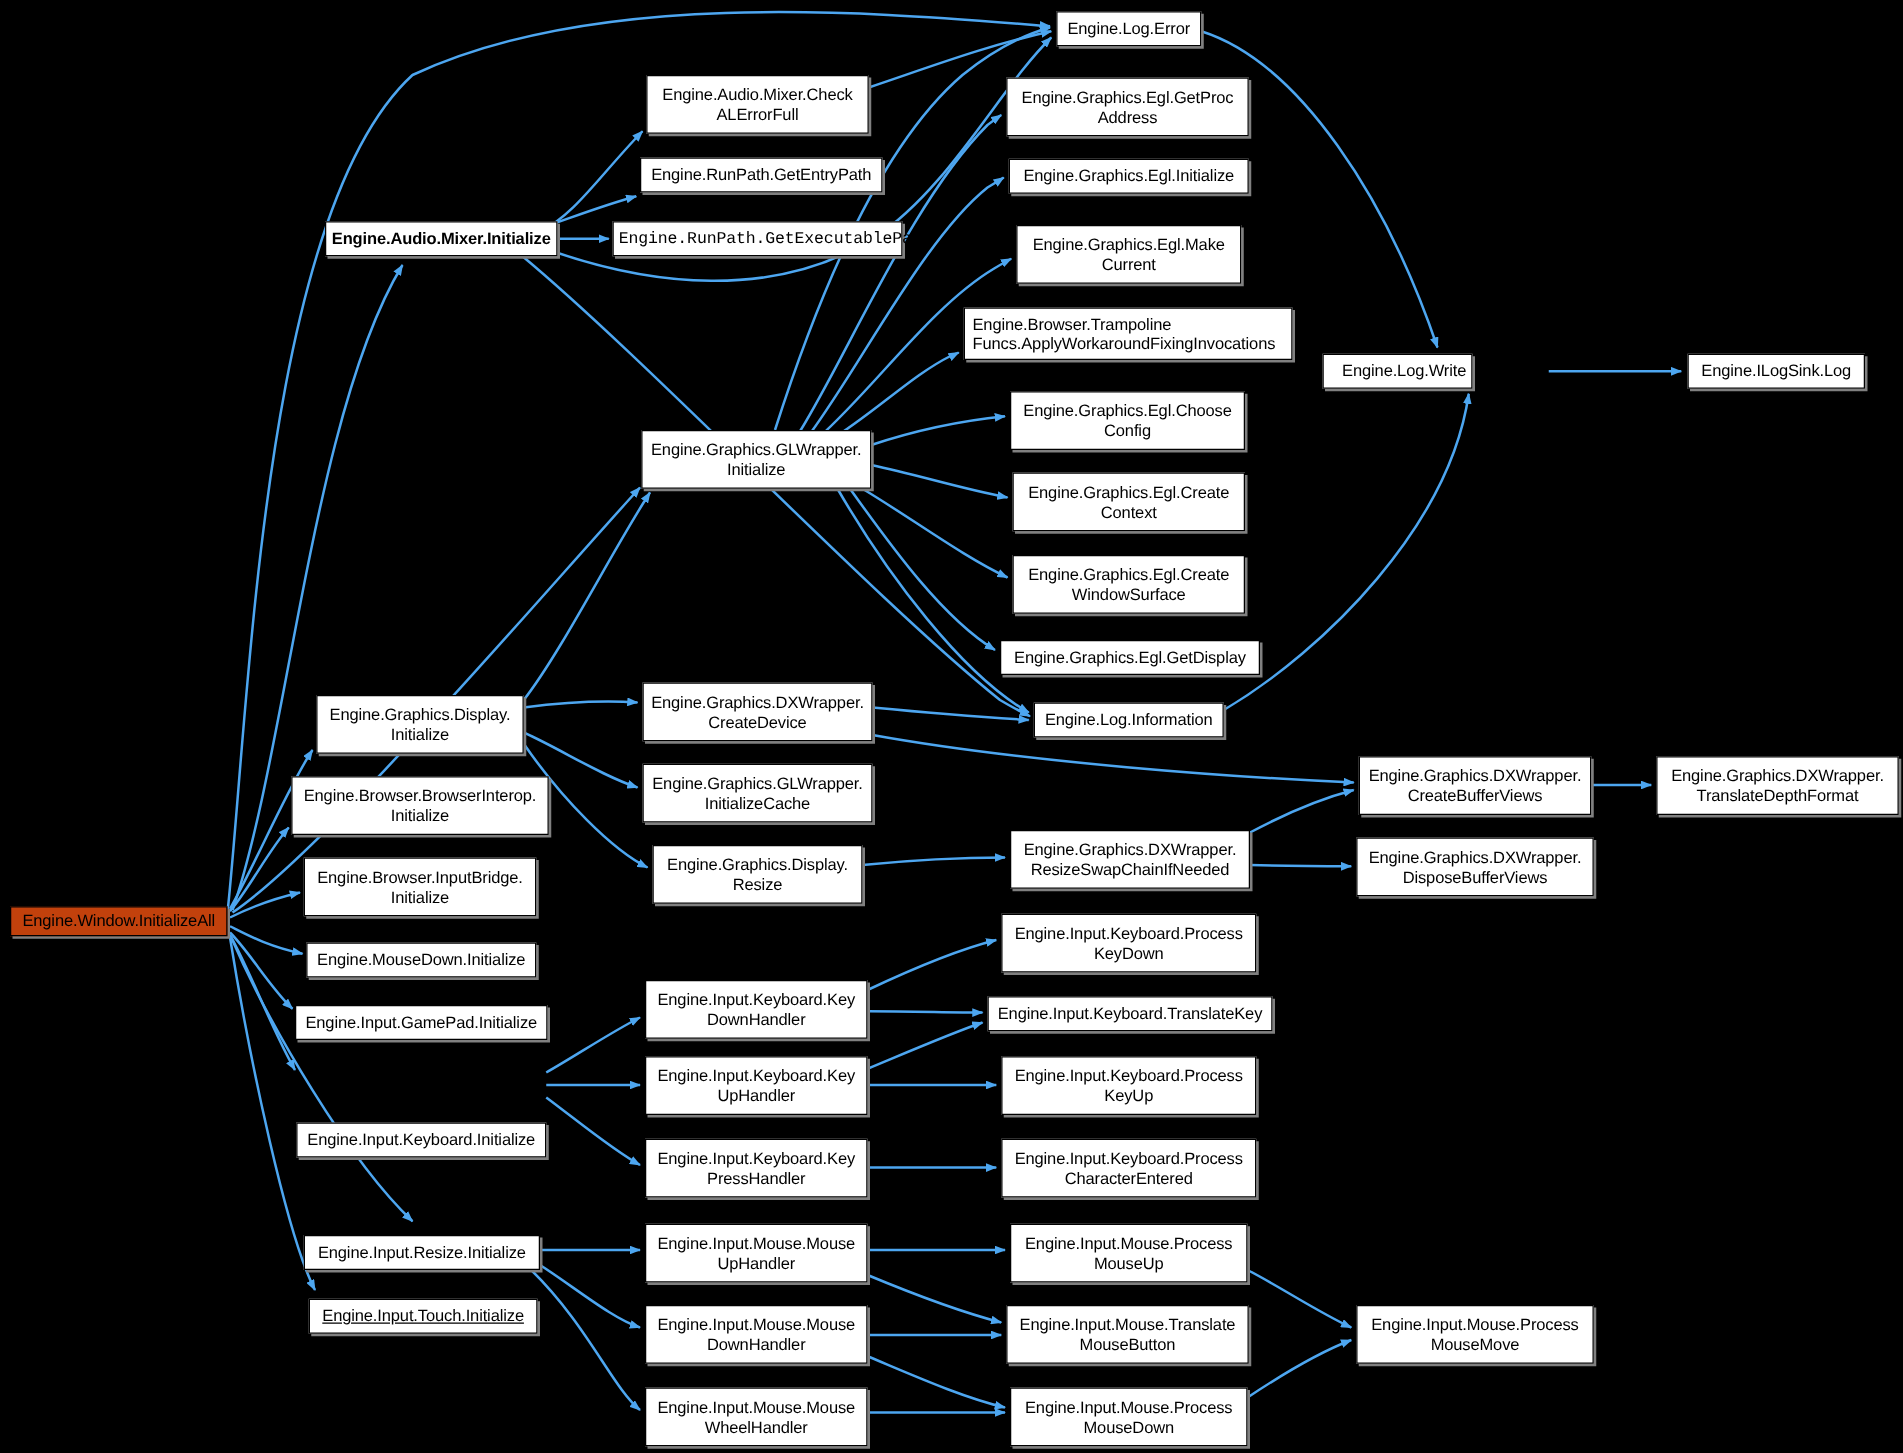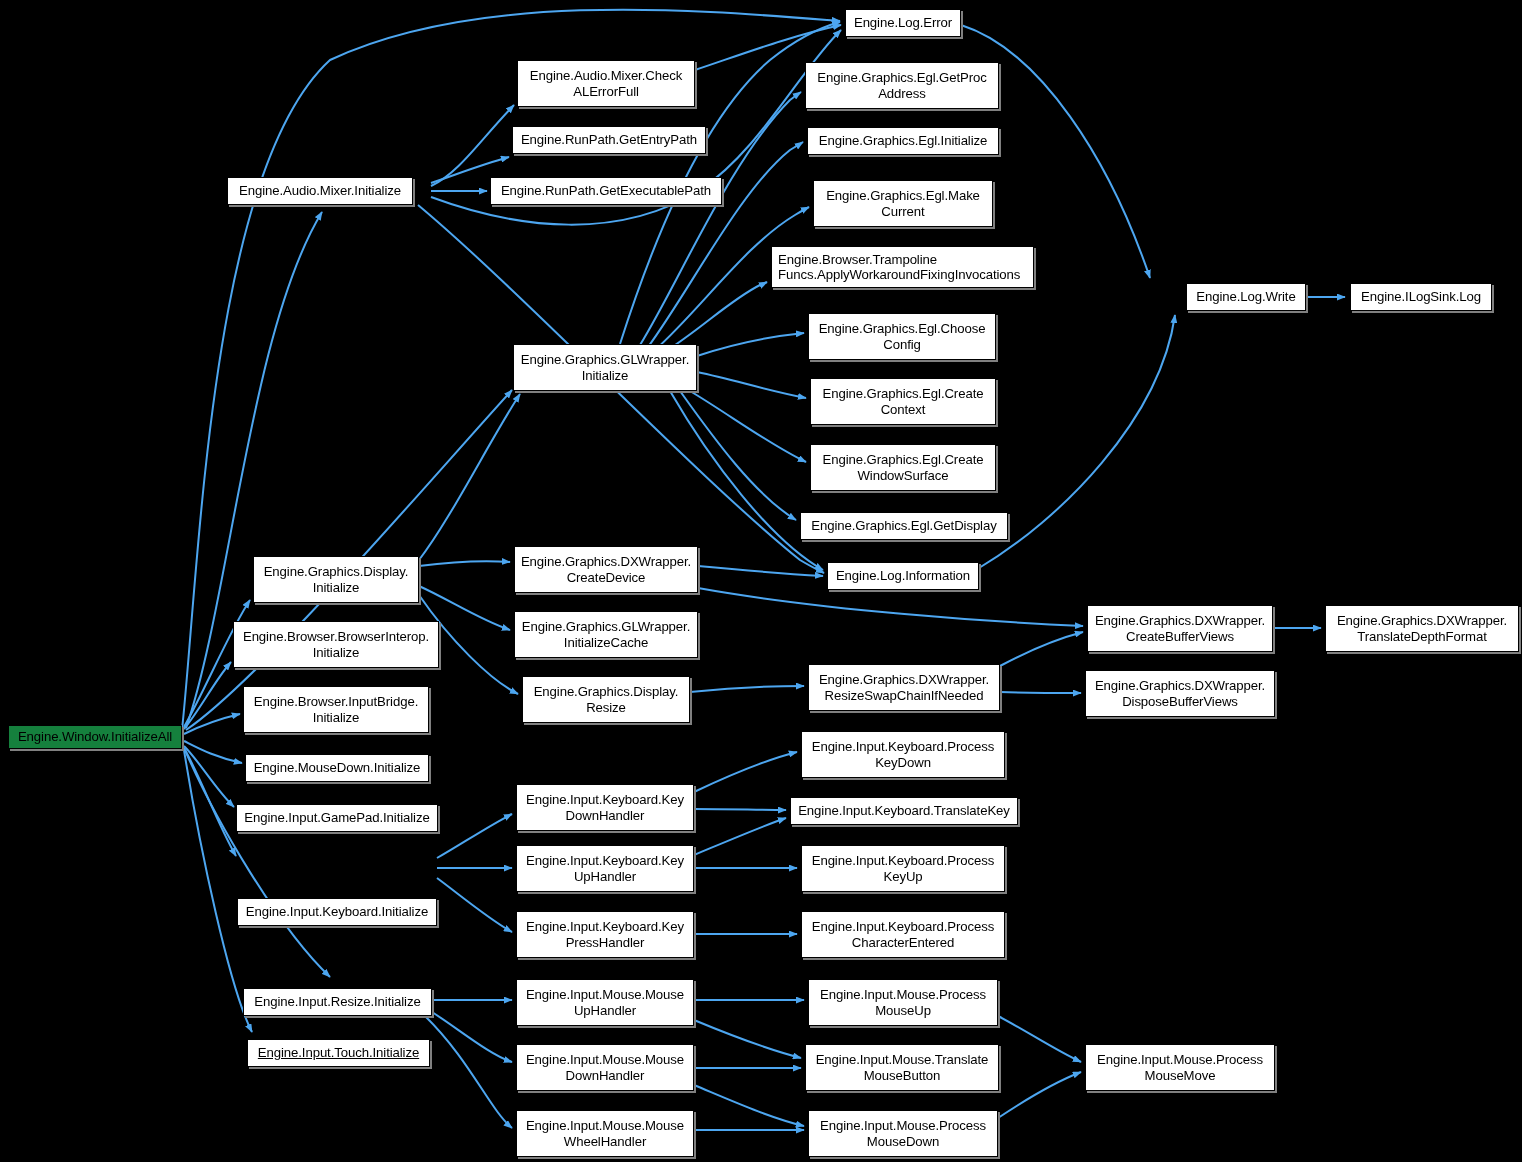--- a/index.html
+++ b/index.html
@@ -32,21 +32,21 @@
     justify-content: center;
     text-align: center;
     color: #000000;
     font-size: 13.2px;
     line-height: 15.5px;
     letter-spacing: -0.1px;
     padding: 0 4px;
     z-index: 2;
   }
   .node.root {
-    background: #15803d;
+    background: #c2410c;
   }
   .node.leftalign {
     justify-content: flex-start;
     text-align: left;
     padding-left: 6px;
   }
   .node .lbl { display: block; width: 100%; }
 </style>
 </head>
 <body>
@@ -116,30 +116,30 @@
         <path d="M694,1085 C730,1100 770,1118 804,1126" fill="none" stroke="#4da6f0" stroke-width="2" marker-end="url(#ah)"></path>
         <path d="M694,1130 C730,1130 770,1130 804,1130" fill="none" stroke="#4da6f0" stroke-width="2" marker-end="url(#ah)"></path>
         <path d="M998,1016 C1025,1030 1055,1050 1081,1062" fill="none" stroke="#4da6f0" stroke-width="2" marker-end="url(#ah)"></path>
         <path d="M998,1118 C1025,1100 1055,1082 1081,1072" fill="none" stroke="#4da6f0" stroke-width="2" marker-end="url(#ah)"></path>
       </g>
   </svg>
   <div id="node-layer">
       <div class="node root" style="left: 8px; top: 725px; width: 174px; height: 24px;">
         <span class="lbl">Engine.Window.InitializeAll</span>
       </div>
-      <div class="node" style="left: 227px; top: 177px; width: 186px; height: 28px;">
+      <div class="node" style="left: 260px; top: 177px; width: 186px; height: 28px; font-weight: bold;">
         <span class="lbl">Engine.Audio.Mixer.Initialize</span>
       </div>
       <div class="node" style="left: 517px; top: 60px; width: 178px; height: 47px;">
         <span class="lbl">Engine.Audio.Mixer.Check<br>ALErrorFull</span>
       </div>
       <div class="node" style="left: 512px; top: 126px; width: 194px; height: 28px;">
         <span class="lbl">Engine.RunPath.GetEntryPath</span>
       </div>
-      <div class="node" style="left: 490px; top: 177px; width: 232px; height: 28px;">
+      <div class="node" style="left: 490px; top: 177px; width: 232px; height: 28px; font-family: Liberation Mono, monospace;">
         <span class="lbl">Engine.RunPath.GetExecutablePath</span>
       </div>
       <div class="node" style="left: 845px; top: 9px; width: 116px; height: 28px;">
         <span class="lbl">Engine.Log.Error</span>
       </div>
       <div class="node" style="left: 805px; top: 62px; width: 194px; height: 47px;">
         <span class="lbl">Engine.Graphics.Egl.GetProc<br>Address</span>
       </div>
       <div class="node" style="left: 807px; top: 127px; width: 192px; height: 28px;">
         <span class="lbl">Engine.Graphics.Egl.Initialize</span>
@@ -161,21 +161,21 @@
       </div>
       <div class="node" style="left: 800px; top: 512px; width: 208px; height: 28px;">
         <span class="lbl">Engine.Graphics.Egl.GetDisplay</span>
       </div>
       <div class="node" style="left: 827px; top: 562px; width: 152px; height: 28px;">
         <span class="lbl">Engine.Log.Information</span>
       </div>
       <div class="node" style="left: 513px; top: 344px; width: 184px; height: 47px;">
         <span class="lbl">Engine.Graphics.GLWrapper.<br>Initialize</span>
       </div>
-      <div class="node" style="left: 1186px; top: 283px; width: 120px; height: 28px;">
+      <div class="node" style="left: 1058px; top: 283px; width: 120px; height: 28px; text-align: right;">
         <span class="lbl">Engine.Log.Write</span>
       </div>
       <div class="node" style="left: 1350px; top: 283px; width: 142px; height: 28px;">
         <span class="lbl">Engine.ILogSink.Log</span>
       </div>
       <div class="node" style="left: 253px; top: 556px; width: 166px; height: 47px;">
         <span class="lbl">Engine.Graphics.Display.<br>Initialize</span>
       </div>
       <div class="node" style="left: 233px; top: 621px; width: 206px; height: 47px;">
         <span class="lbl">Engine.Browser.BrowserInterop.<br>Initialize</span>

